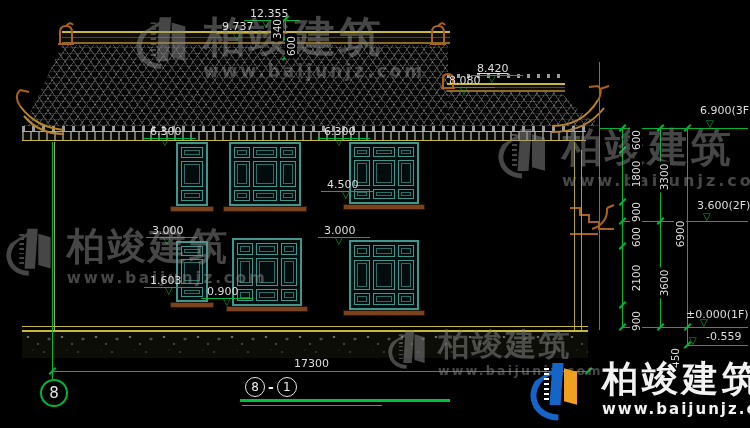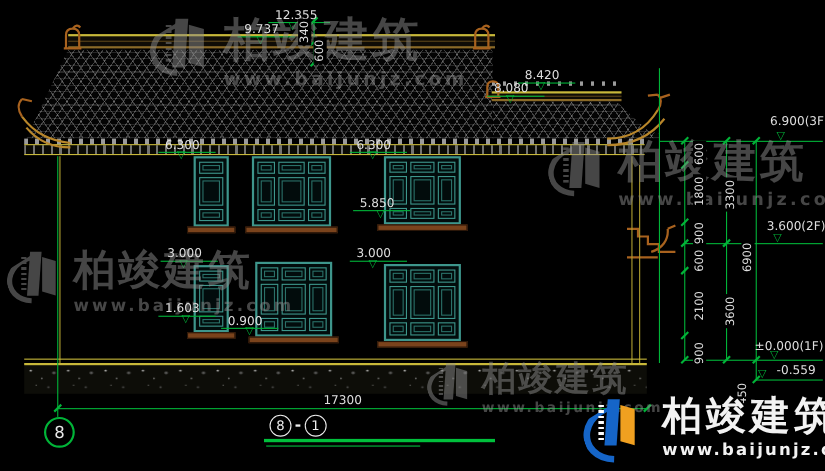--- a/index.html
+++ b/index.html
@@ -209,33 +209,33 @@
       <div></div>
       <div></div>
     </div>
     <div class="sill" style="left: 343px; top: 310px; width: 82px; height: 6px;"></div>
     <div class="t" style="left: 250px; top: 8px;">12.355</div>
     <div class="gline" style="left: 244px; top: 20px; width: 56px; height: 1px;"></div>
     <div class="tri" style="left: 262px; top: 19px;">▽</div>
     <div class="t" style="left: 222px; top: 21px;">9.737</div>
     <div class="gline" style="left: 216px; top: 33px; width: 52px; height: 1px;"></div>
     <div class="tri" style="left: 233px; top: 32px;">▽</div>
-    <div class="t" style="left: 477px; top: 63px;">8.420</div>
+    <div class="t" style="left: 477px; top: 63px; text-decoration: underline;">8.420</div>
     <div class="gline" style="left: 471px; top: 75px; width: 52px; height: 1px;"></div>
     <div class="tri" style="left: 488px; top: 74px;">▽</div>
     <div class="t" style="left: 449px; top: 75px;">8.080</div>
     <div class="gline" style="left: 443px; top: 87px; width: 52px; height: 1px;"></div>
     <div class="tri" style="left: 460px; top: 86px;">▽</div>
     <div class="t" style="left: 150px; top: 126px;">6.300</div>
     <div class="gline" style="left: 144px; top: 138px; width: 52px; height: 1px;"></div>
     <div class="tri" style="left: 161px; top: 137px;">▽</div>
     <div class="t" style="left: 324px; top: 126px;">6.300</div>
     <div class="gline" style="left: 318px; top: 138px; width: 52px; height: 1px;"></div>
     <div class="tri" style="left: 335px; top: 137px;">▽</div>
-    <div class="t" style="left: 327px; top: 179px;">5.850</div>
+    <div class="t" style="left: 327px; top: 179px;">4.500</div>
     <div class="gline" style="left: 321px; top: 191px; width: 52px; height: 1px;"></div>
     <div class="tri" style="left: 342px; top: 190px;">▽</div>
     <div class="t" style="left: 152px; top: 225px;">3.000</div>
     <div class="gline" style="left: 146px; top: 237px; width: 52px; height: 1px;"></div>
     <div class="tri" style="left: 163px; top: 236px;">▽</div>
     <div class="t" style="left: 324px; top: 225px;">3.000</div>
     <div class="gline" style="left: 318px; top: 237px; width: 52px; height: 1px;"></div>
     <div class="tri" style="left: 335px; top: 236px;">▽</div>
     <div class="t" style="left: 150px; top: 275px;">1.603</div>
     <div class="gline" style="left: 144px; top: 287px; width: 52px; height: 1px;"></div>

